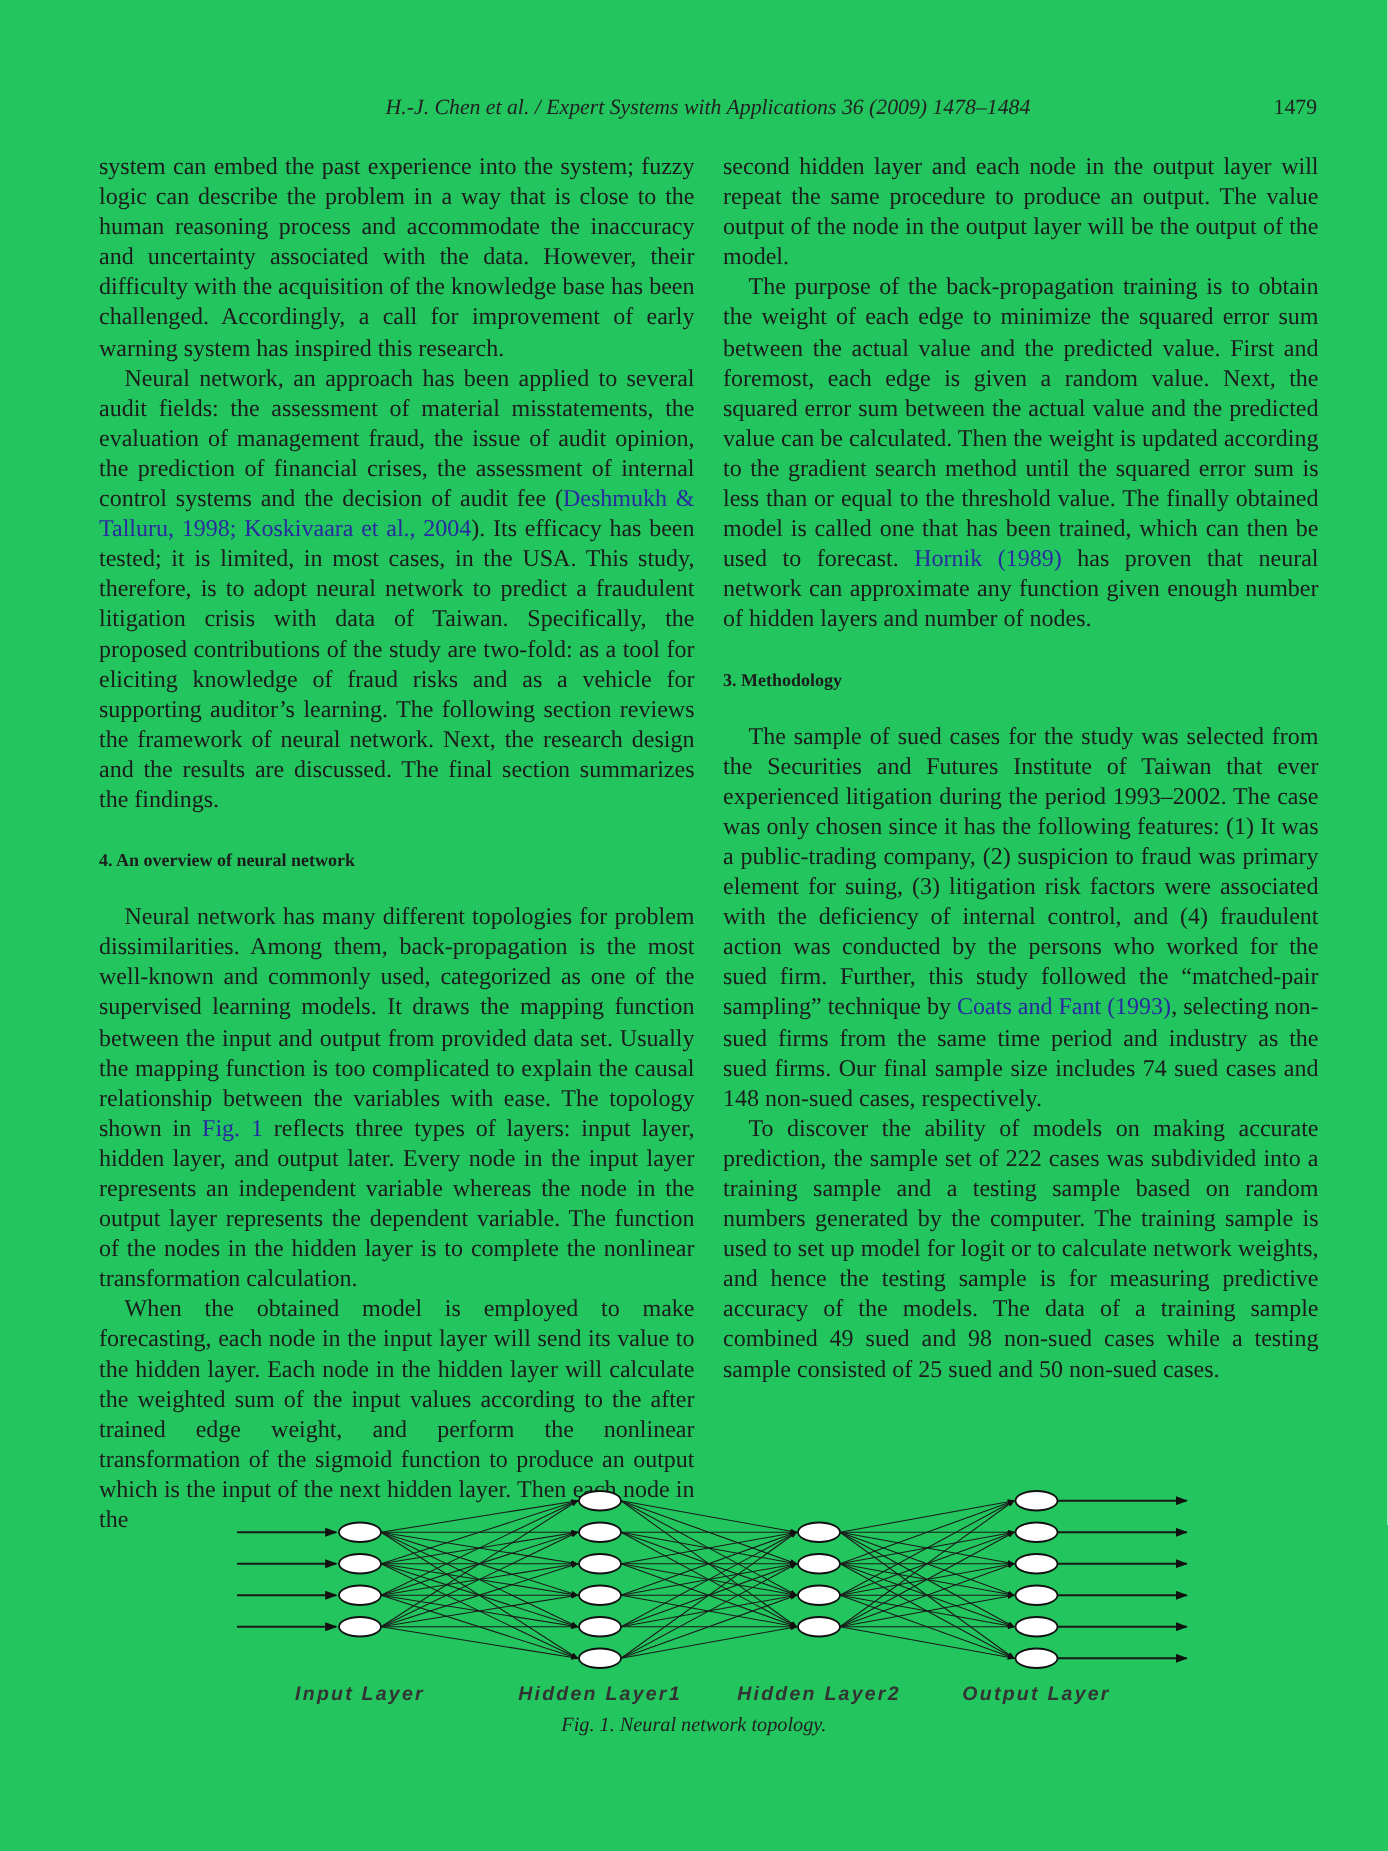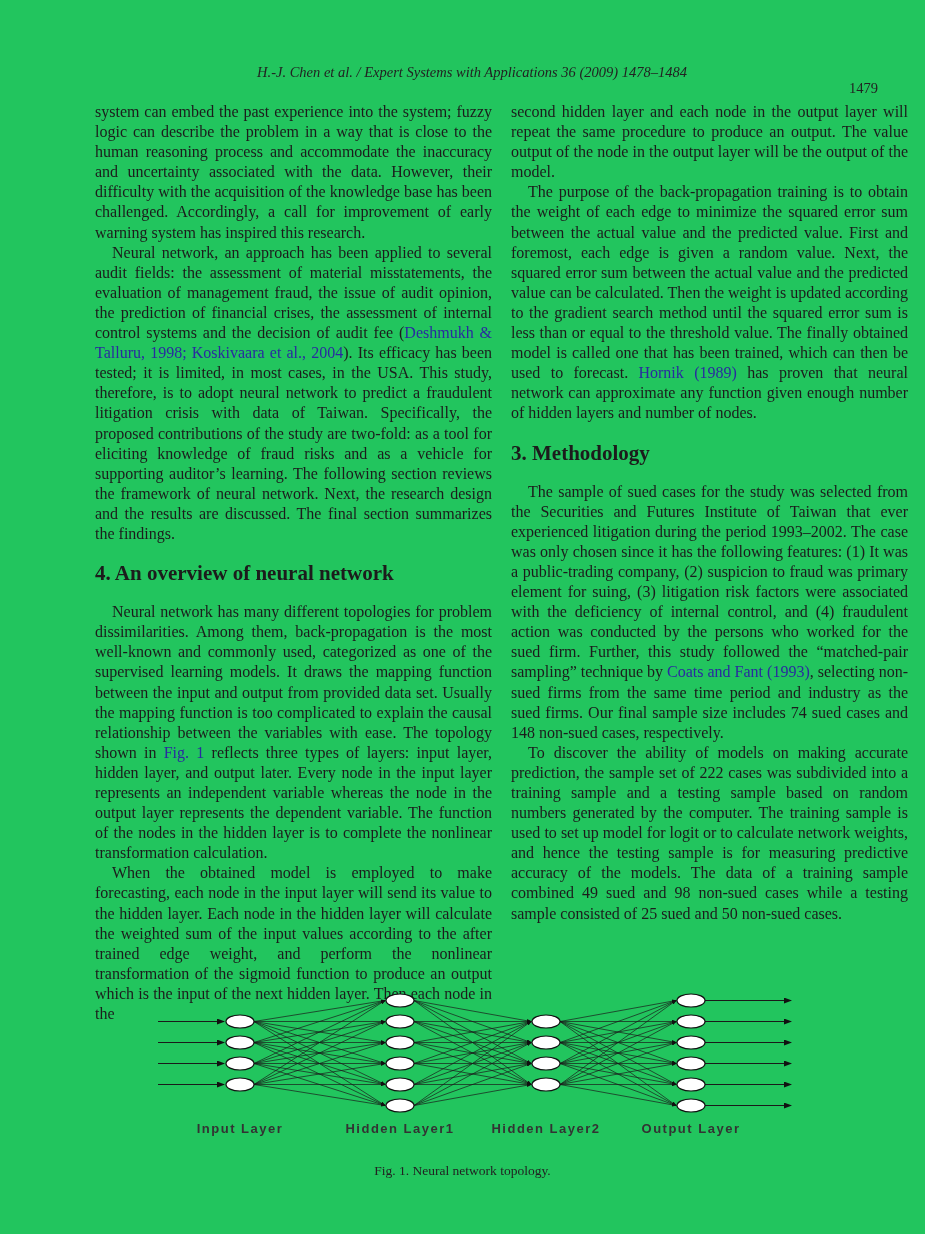--- a/index.html
+++ b/index.html
@@ -18,68 +18,68 @@
     top: 64px;
     width: 812px;
     font-style: italic;
     font-size: 14.5px;
     text-align: center;
     color: #222;
   }
   .page-number {
     position: absolute;
     right: 0;
-    top: 16px;
+    top: 0;
     font-style: normal;
     font-size: 14.5px;
     color: #222;
   }
   .column {
     position: absolute;
     top: 102px;
     width: 397px;
     font-size: 16px;
     line-height: 20.1px;
     text-align: justify;
-    margin-left: 29px;
   }
   .column.left  { left: 66px; }
   .column.right { left: 482px; }
   .column p { margin: 0; }
   .column p.indent { text-indent: 17px; }
   .column h2 {
-    font-size: 21px;
+    font-size: 12px;
     font-weight: bold;
     margin: 19px 0;
     text-align: left;
   }
   .column h3 {
     font-size: 16px;
     font-weight: normal;
     font-style: italic;
     margin: 19px 0;
     text-align: left;
   }
   .ref { color: var(--link-color, #2a2aa0); cursor: pointer; }
   .figure {
     position: absolute;
     left: 0;
     top: 982px;
     width: 925px;
+    font-style: italic;
   }
   .figure svg { display: block; margin-left: 130px; }
   .fig-label {
     font-family: "Liberation Sans", "DejaVu Sans", sans-serif;
     font-size: 13px;
     font-weight: bold;
     letter-spacing: 1.5px;
     fill: #333333;
   }
   .caption {
-    margin-top: 21px;
+    margin-top: 0;
     width: 100%;
     text-align: center;
     font-size: 13.5px;
     color: #222;
   }
 </style>
 </head>
 <body>
 
 <div class="page">

